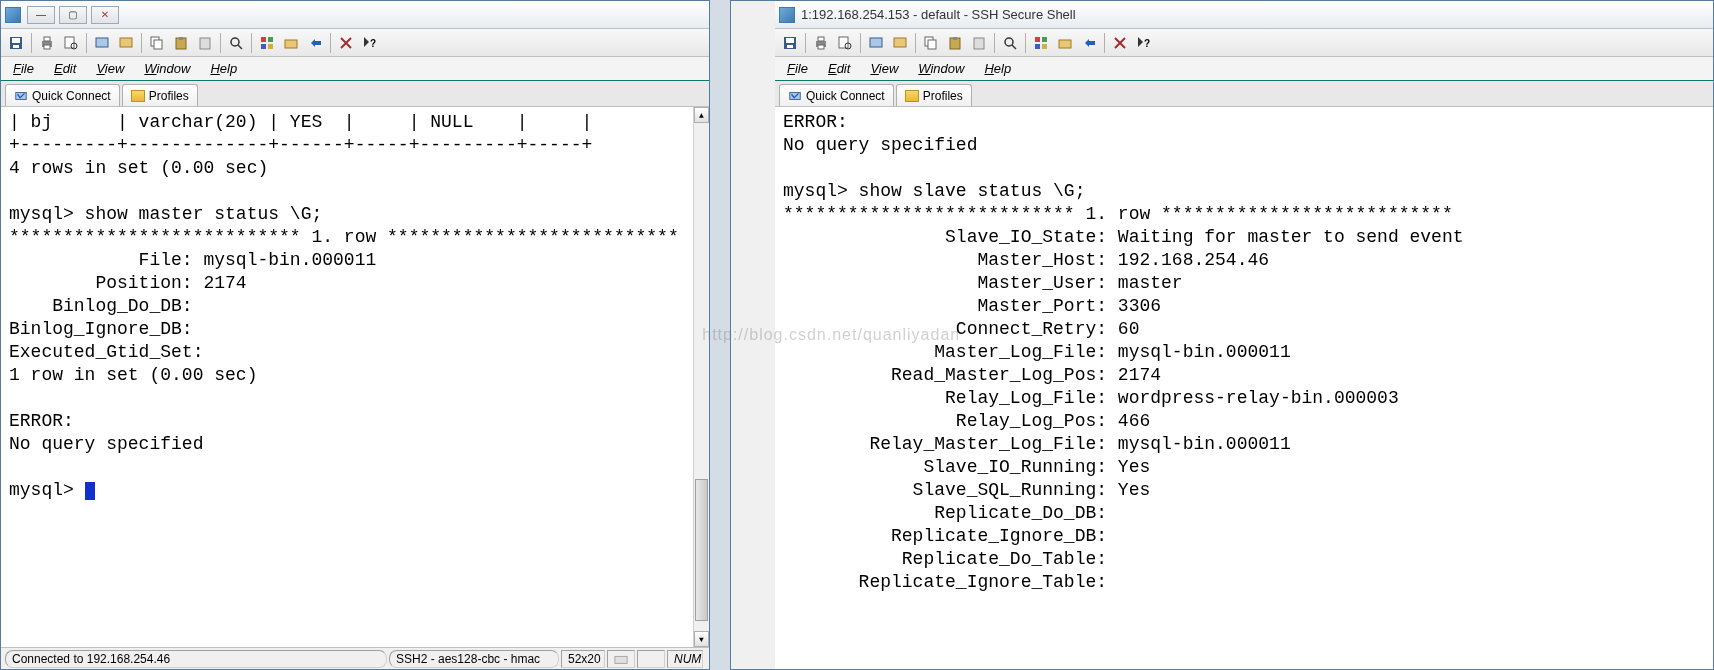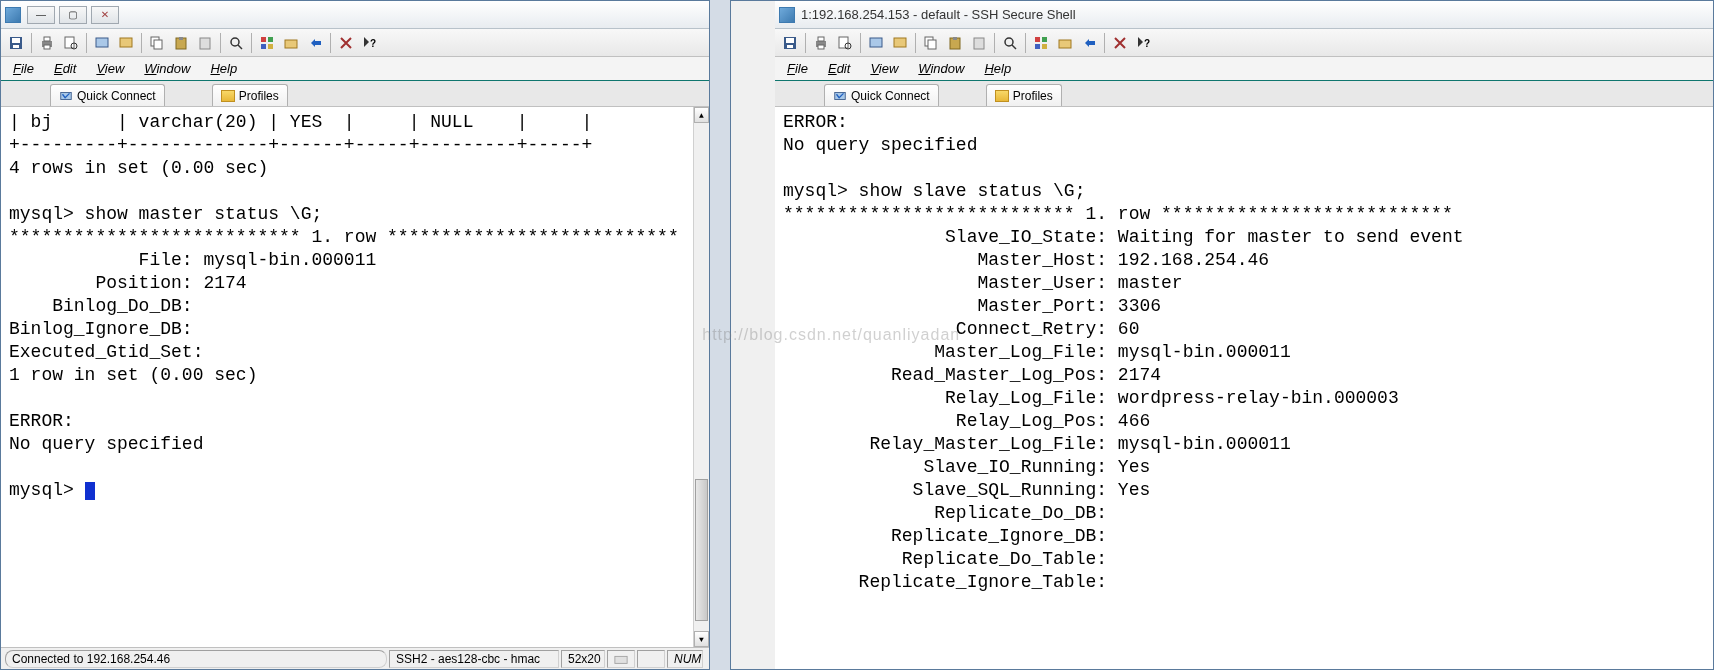--- a/index.html
+++ b/index.html
@@ -98,21 +98,20 @@
 .tab {
   height: 22px;
   border: 1px solid #b0b0b0;
   border-bottom: none;
   background: linear-gradient(to bottom, #ffffff, #f0f0f0);
   padding: 3px 8px;
   display: flex; align-items: center; gap: 4px;
   font-size: 12px;
   border-radius: 3px 3px 0 0;
   cursor: pointer;
-  margin-left: 45px;
 }
 .tab-icon { width: 14px; height: 14px; }
 .folder-icon {
   width: 14px; height: 12px;
   background: linear-gradient(to bottom, #f8d868, #e8b838);
   border: 1px solid #c09020;
   position: relative;
 }
 
 .terminal {
@@ -340,21 +339,21 @@
       <div class="sb-btn">▲</div>
       <div class="sb-track">
         <div class="sb-thumb" style="top:70%; height:28%;"></div>
       </div>
       <div class="sb-btn">▼</div>
     </div>
   </div>
 
   <div class="statusbar">
     <div class="status-cell sc-flex">Connected to 192.168.254.46</div>
-    <div class="status-cell" style="width:170px;">SSH2 - aes128-cbc - hmac</div>
+    <div class="status-cell" style="width:170px;border-radius:8px;">SSH2 - aes128-cbc - hmac</div>
     <div class="status-cell" style="width:44px;">52x20</div>
     <div class="status-cell" style="width:28px;">
         <svg width="16" height="14" viewBox="0 0 16 14">
           <rect x="1" y="4" width="14" height="8" fill="#e0e0e0" stroke="#a0a0a0"></rect>
         </svg>
       </div>
     <div class="status-cell" style="width:28px;"></div>
     <div class="status-cell" style="width:36px;font-style:italic;">NUM</div>
   </div>
 </div>

